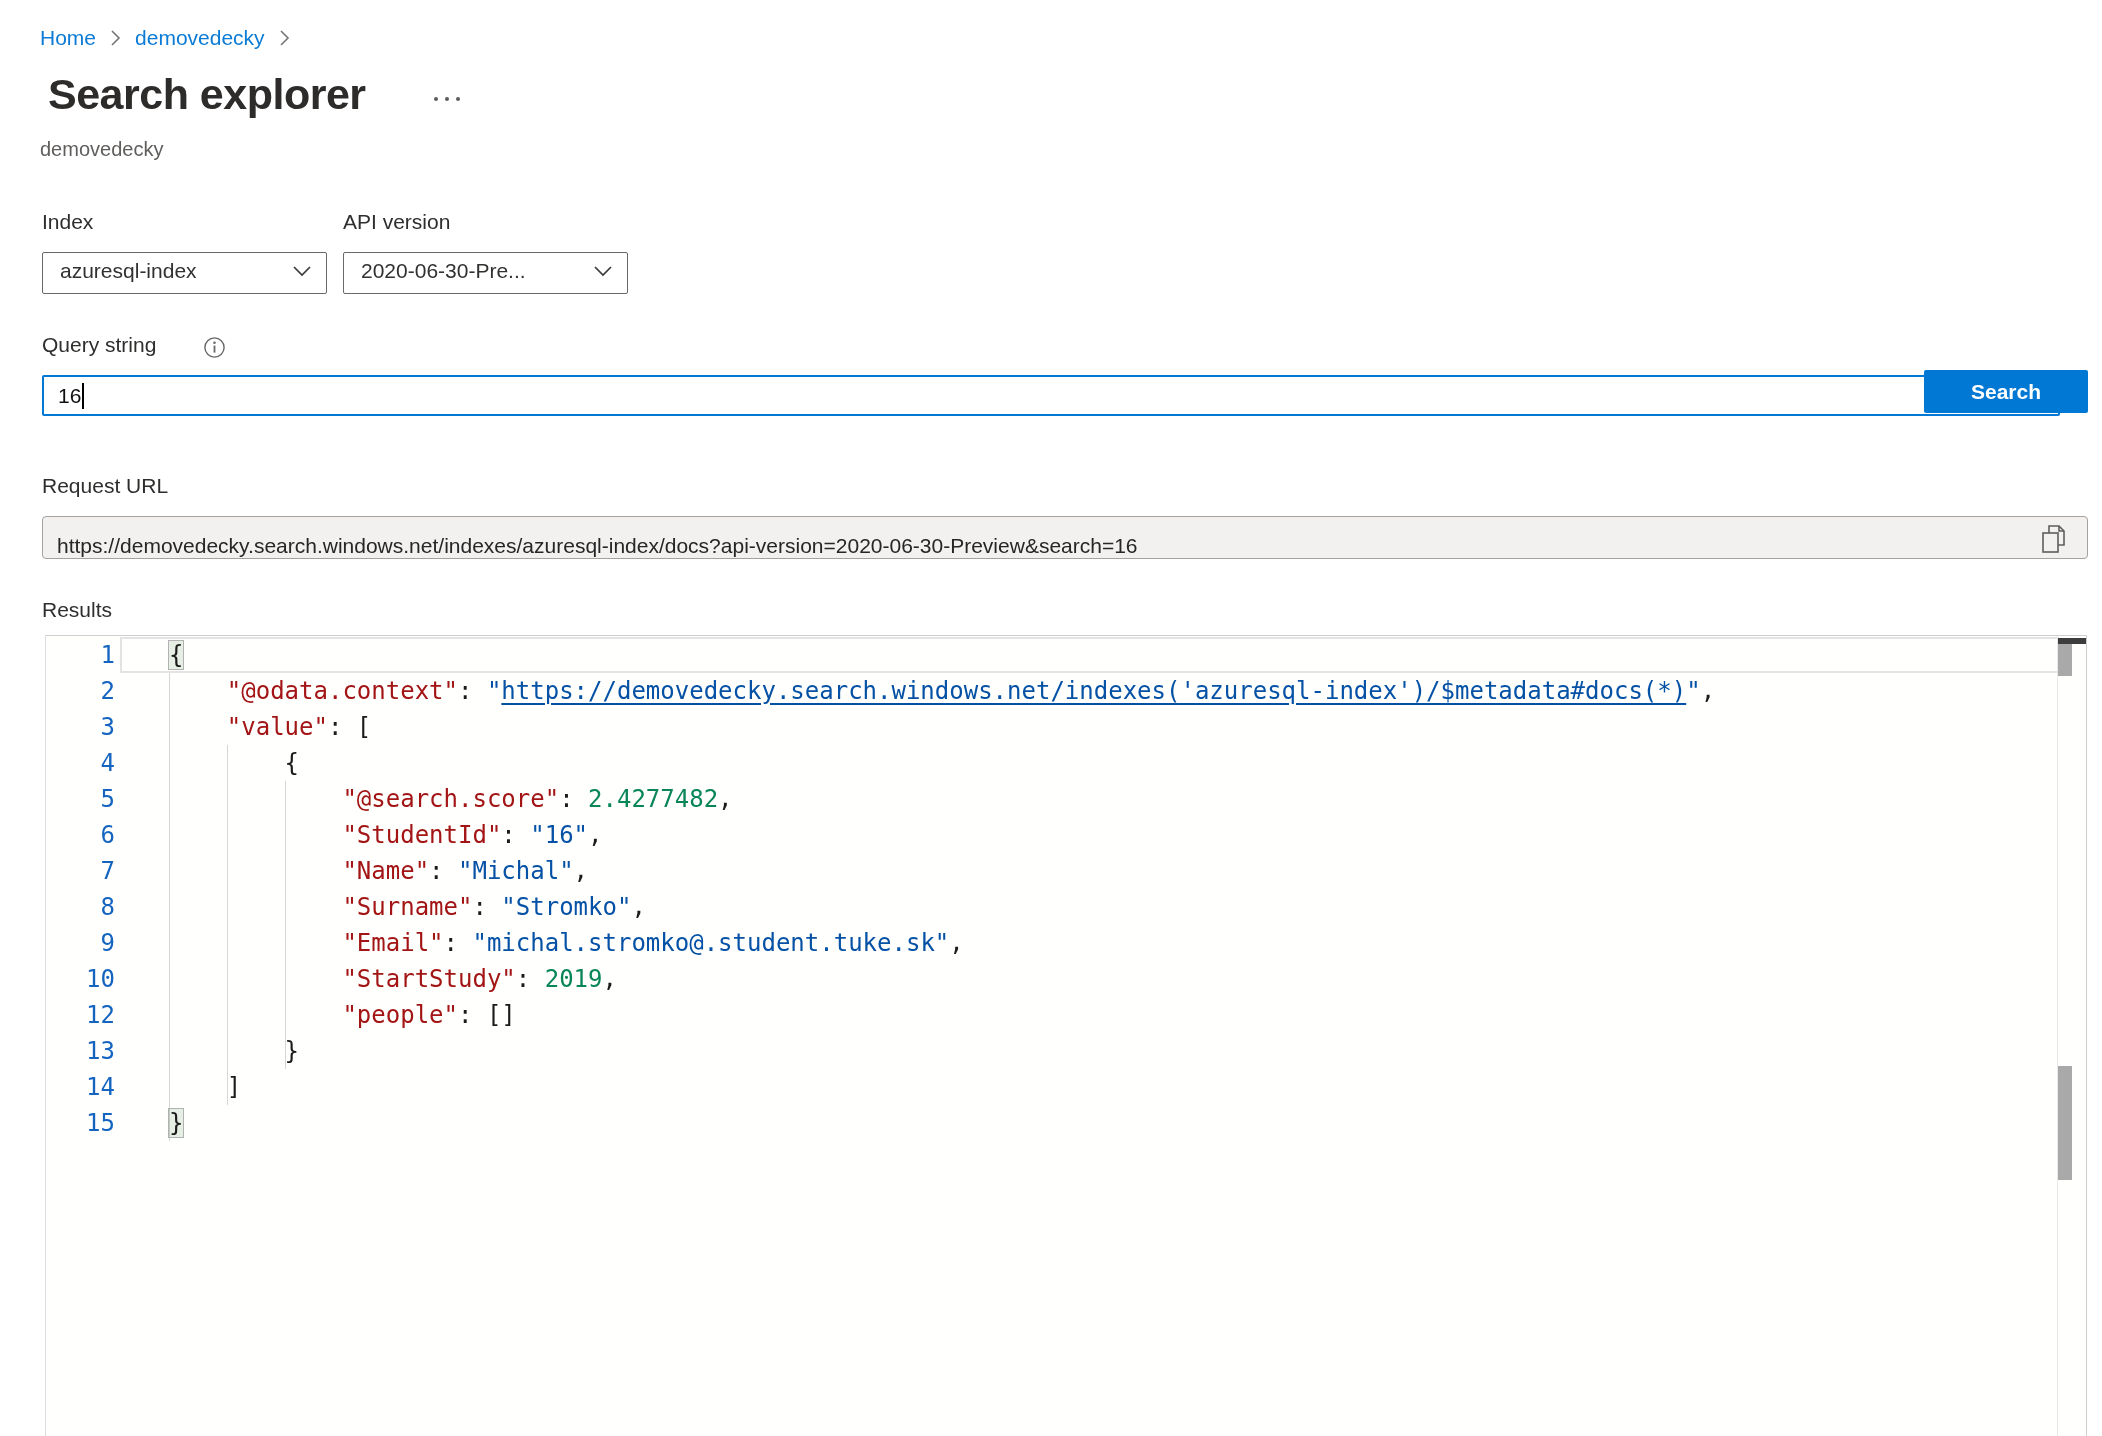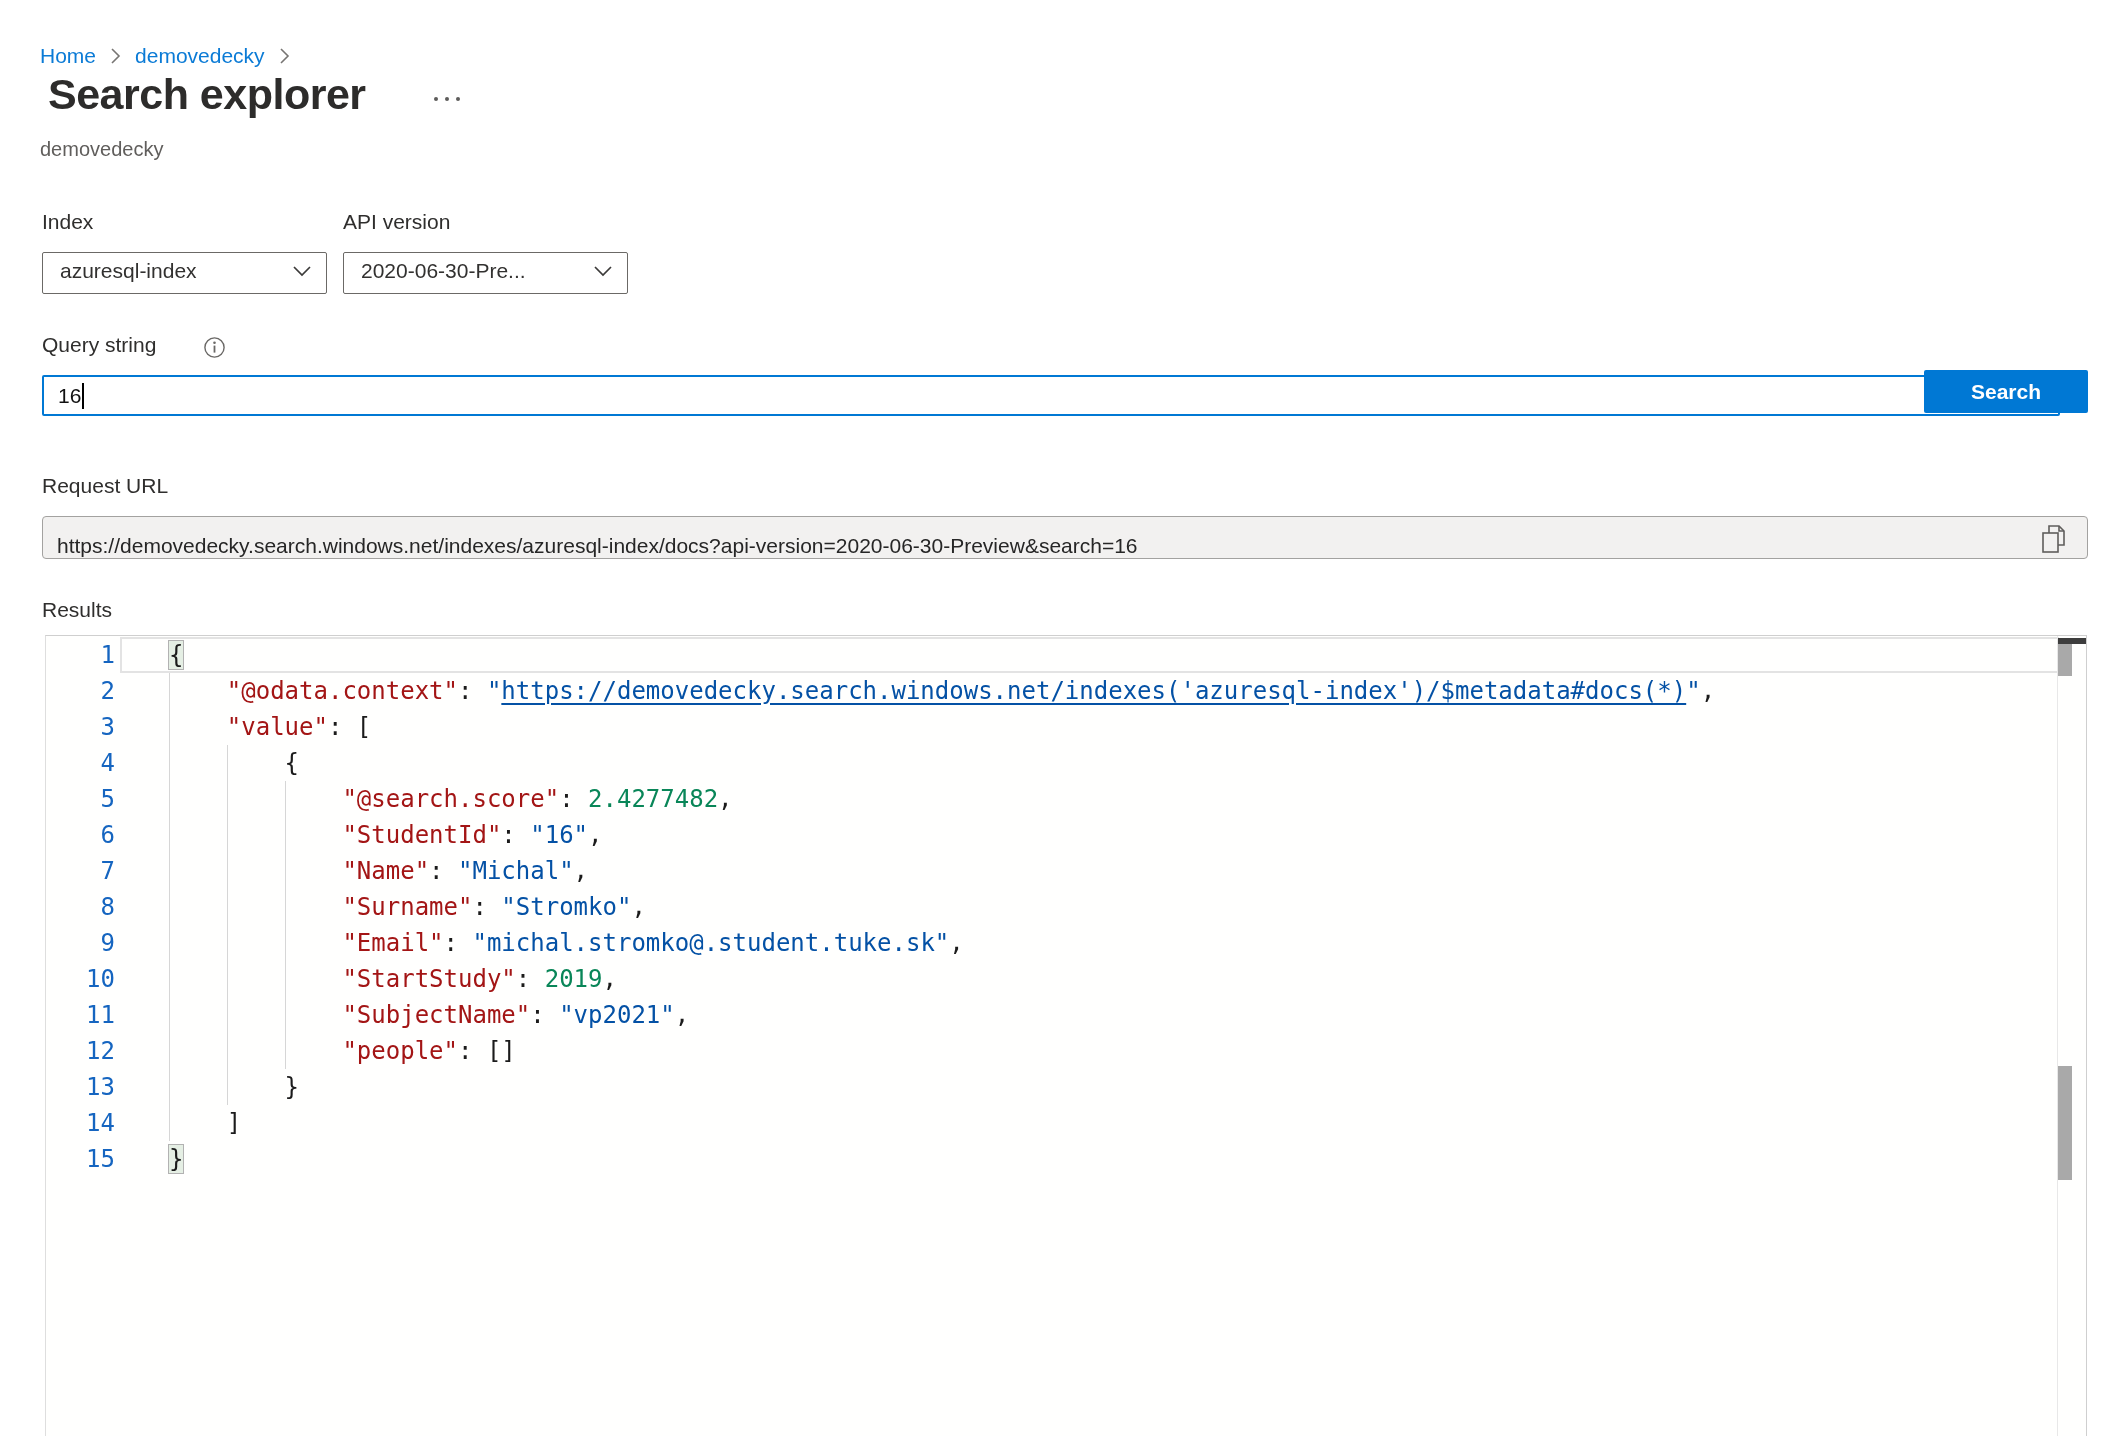--- a/index.html
+++ b/index.html
@@ -1,20 +1,20 @@
 <!DOCTYPE html>
 <html><head>
 <meta charset="utf-8">
 <style>
   * { margin:0; padding:0; box-sizing:border-box; }
   html,body { width:2102px; height:1436px; background:#fff; overflow:hidden; }
   body { font-family:"Liberation Sans", sans-serif; color:#323130; position:relative; }
 
   
-  .breadcrumb { position:absolute; left:40px; top:26px; display:flex; align-items:center; gap:14px; font-size:21px;margin-top:18px; }
+  .breadcrumb { position:absolute; left:40px; top:26px; display:flex; align-items:center; gap:14px; font-size:21px; }
   .crumb { color:#0b7bd6; cursor:pointer; }
   .crumb-sep svg { display:block; }
 
   
   .page-title { position:absolute; left:40px; top:70px; font-size:43px; font-weight:600; color:#2d2c2b; letter-spacing:-0.5px;margin-left:8px; }
   .more-menu { position:absolute; left:434px; top:97px; display:flex; gap:7px; cursor:pointer; }
   .more-menu i { width:4px; height:4px; border-radius:50%; background:#5d5c5a; display:block; }
   .page-subtitle { position:absolute; left:40px; top:138px; font-size:20px; color:#605e5c; }
 
   
@@ -188,24 +188,20 @@
       </div>
       <div class="cl">
         <span class="ln">9</span>
         <span class="ct">            <span class="k">"Email"</span><span class="p">: </span><span class="s">"michal.stromko@.student.tuke.sk"</span><span class="p">,</span></span>
       </div>
       <div class="cl">
         <span class="ln">10</span>
         <span class="ct">            <span class="k">"StartStudy"</span><span class="p">: </span><span class="n">2019</span><span class="p">,</span></span>
       </div>
       <div class="cl">
-        <span class="ln">11</span>
-        <span class="ct">            <span class="k">"SubjectName"</span><span class="p">: </span><span class="s">"vp2021"</span><span class="p">,</span></span>
-      </div>
-      <div class="cl">
         <span class="ln">12</span>
         <span class="ct">            <span class="k">"people"</span><span class="p">: []</span></span>
       </div>
       <div class="cl">
         <span class="ln">13</span>
         <span class="ct">        <span class="p">}</span></span>
       </div>
       <div class="cl">
         <span class="ln">14</span>
         <span class="ct">    <span class="p">]</span></span>

